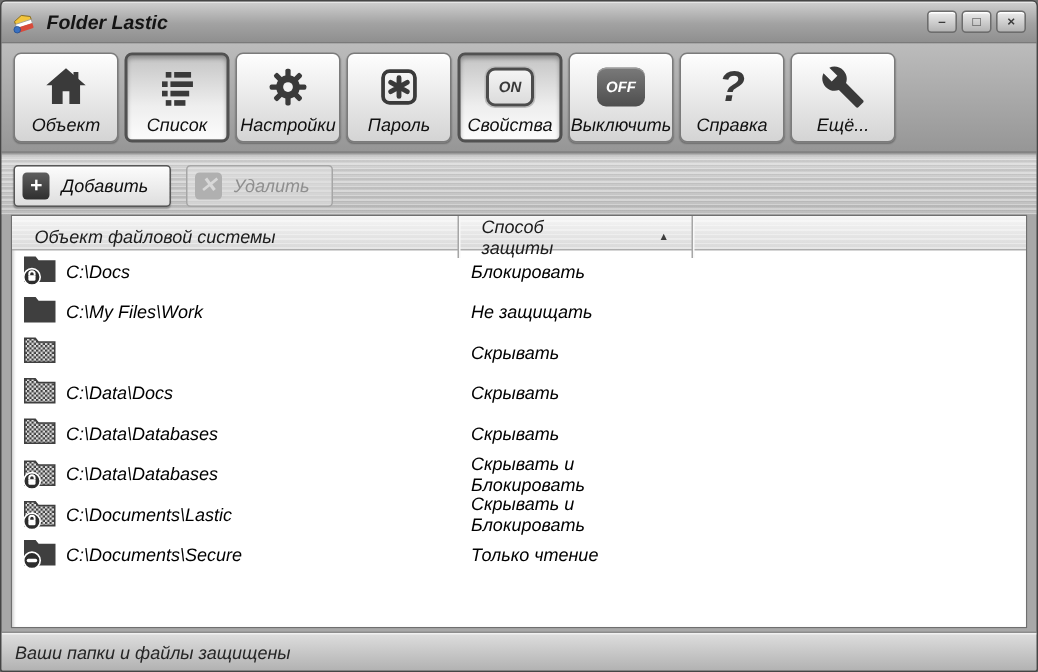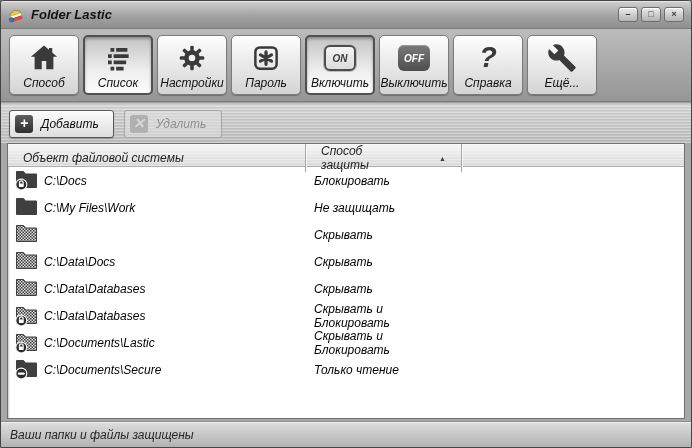--- a/index.html
+++ b/index.html
@@ -167,21 +167,21 @@
   </div>
 
   <div class="main-toolbar">
       <div class="tb-button">
         <div class="tb-icon">
           <svg width="30" height="30" viewBox="0 0 24 24">
             <rect x="16" y="4" width="2.6" height="5" fill="#3a3a3a"></rect>
             <path fill="#3a3a3a" fill-rule="evenodd" d="M12 2 L1.5 11 H4.5 V21 H19.5 V11 H22.5 Z M10.2 21 V14.3 H13.8 V21 Z"></path>
           </svg>
         </div>
-        <div class="tb-label">Способ</div>
+        <div class="tb-label">Объект</div>
       </div>
       <div class="tb-button pressed">
         <div class="tb-icon">
           <svg width="30" height="30" viewBox="0 0 24 24" fill="#3a3a3a">
             <rect x="6" y="4" width="3" height="3"></rect>
             <rect x="10.5" y="4" width="9" height="3"></rect>
             <rect x="4" y="9" width="3" height="3"></rect>
             <rect x="8.5" y="9" width="12" height="3"></rect>
             <rect x="4" y="14" width="3" height="3"></rect>
             <rect x="8.5" y="14" width="10" height="3"></rect>
@@ -218,21 +218,21 @@
               <path d="M12 7v10M7.6 9.5l8.8 5M16.4 9.5l-8.8 5"></path>
             </g>
           </svg>
         </div>
         <div class="tb-label">Пароль</div>
       </div>
       <div class="tb-button pressed">
         <div class="tb-icon">
           <div class="badge-outline">ON</div>
         </div>
-        <div class="tb-label">Включить</div>
+        <div class="tb-label">Свойства</div>
       </div>
       <div class="tb-button">
         <div class="tb-icon">
           <div class="badge-solid">OFF</div>
         </div>
         <div class="tb-label">Выключить</div>
       </div>
       <div class="tb-button">
         <div class="tb-icon">
           <svg width="30" height="30" viewBox="0 0 24 24">

